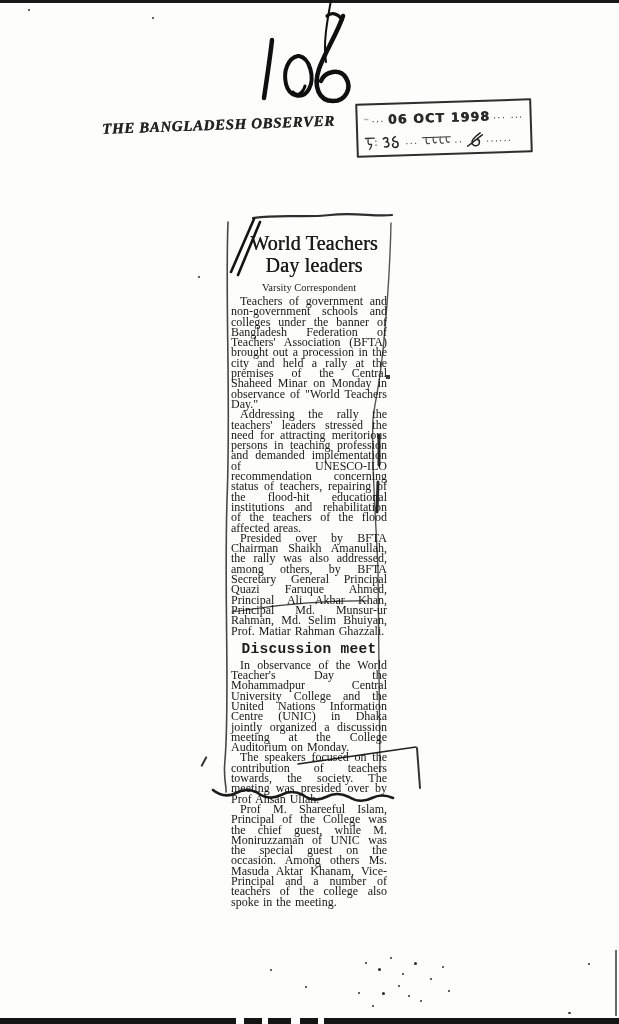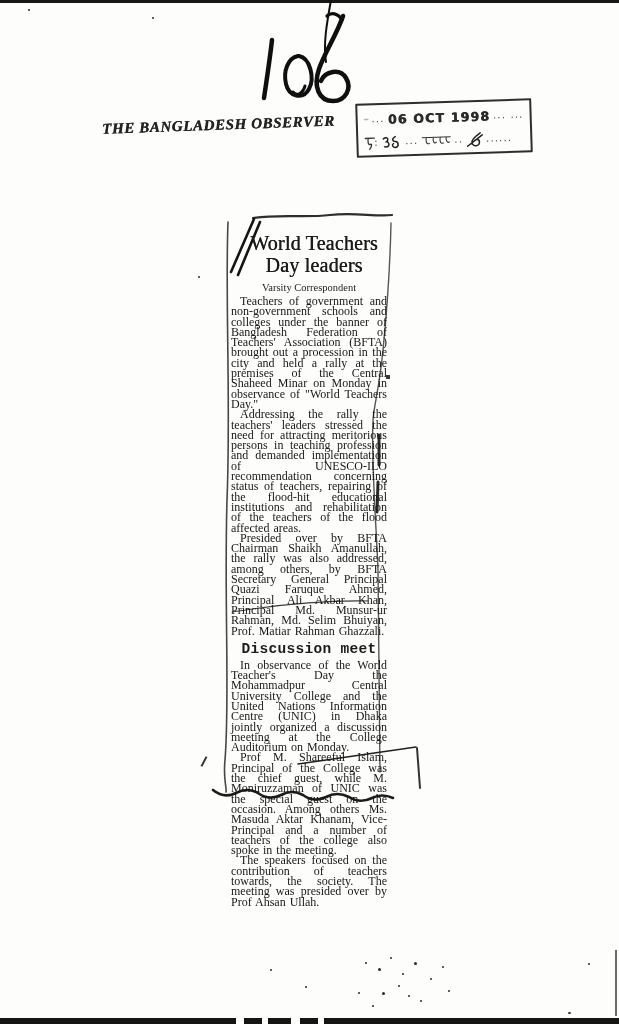--- a/index.html
+++ b/index.html
@@ -127,22 +127,22 @@
     <h1 class="headline">
       <span>World Teachers</span><br>
       <span>Day leaders</span>
     </h1>
     <div class="byline">Varsity Correspondent</div>
     <p>Teachers of government and non-government schools and colleges under the banner of Bangladesh Federation of Teachers' Association (BFTA) brought out a procession in the city and held a rally at the premises of the Central Shaheed Minar on Monday in observance of "World Teachers Day."</p>
     <p>Addressing the rally the teachers' leaders stressed the need for attracting meritorious persons in teaching profession and demanded implementation of UNESCO-ILO recommendation concerning status of teachers, repairing of the flood-hit educational institutions and rehabilitation of the teachers of the flood affected areas.</p>
     <p>Presided over by BFTA Chairman Shaikh Amanullah, the rally was also addressed, among others, by BFTA Secretary General Principal Quazi Faruque Ahmed, Principal Ali Akbar Khan, Principal Md. Munsur-ur Rahman, Md. Selim Bhuiyan, Prof. Matiar Rahman Ghazzali.</p>
     <div class="subhead">Discussion meet</div>
     <p>In observance of the World Teacher's Day the Mohammadpur Central University College and the United Nations Information Centre (UNIC) in Dhaka jointly organized a discussion meeting at the College Auditorium on Monday.</p>
+    <p>The speakers focused on the contribution of teachers towards, the society. The meeting was presided over by Prof Ahsan Ullah.</p>
     <p>Prof M. Shareeful Islam, Principal of the College was the chief guest, while M. Moniruzzaman of UNIC was the special guest on the occasion. Among others Ms. Masuda Aktar Khanam, Vice-Principal and a number of teachers of the college also spoke in the meeting.</p>
-    <p>The speakers focused on the contribution of teachers towards, the society. The meeting was presided over by Prof Ahsan Ullah.</p>
   </div>
 
   <div class="mark-slash"></div>
   <div class="mark-blotch"></div>
 
   <div class="speck" style="left:28px;top:9px;width:2px;height:2px;"></div>
   <div class="speck" style="left:152px;top:17px;width:2px;height:2px;"></div>
   <div class="speck" style="left:198px;top:276px;width:2px;height:2px;"></div>
   <div class="speck" style="left:270px;top:969px;width:2px;height:2px;"></div>
   <div class="speck" style="left:305px;top:986px;width:2px;height:2px;"></div>

